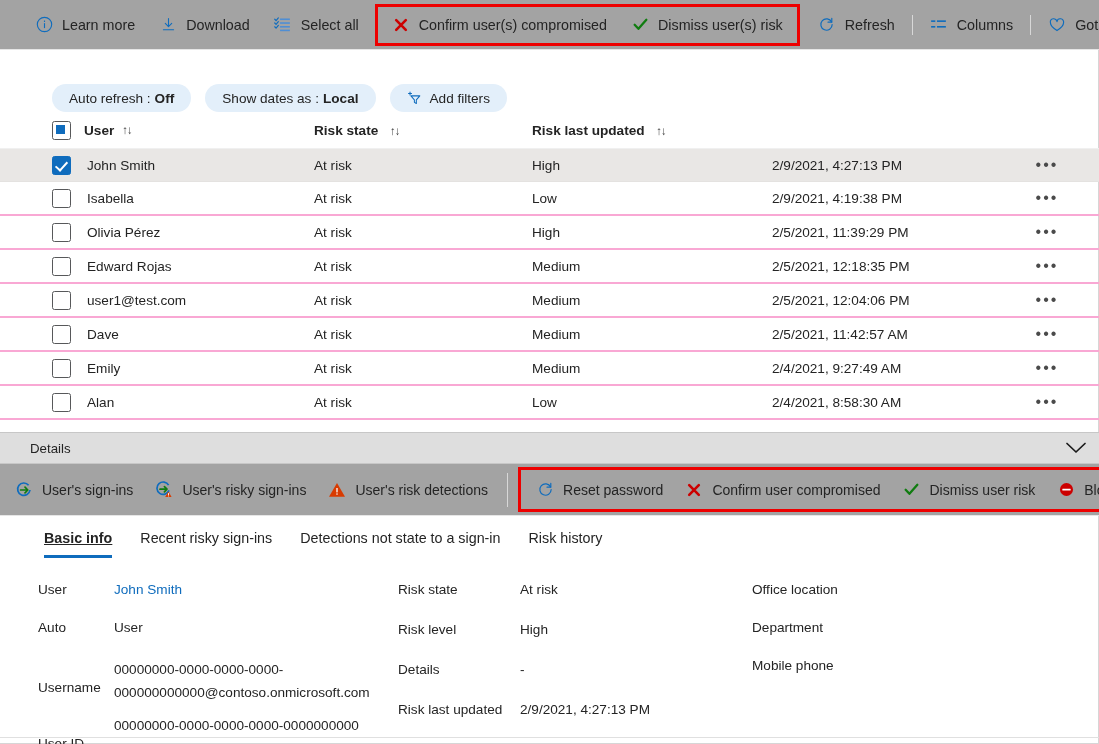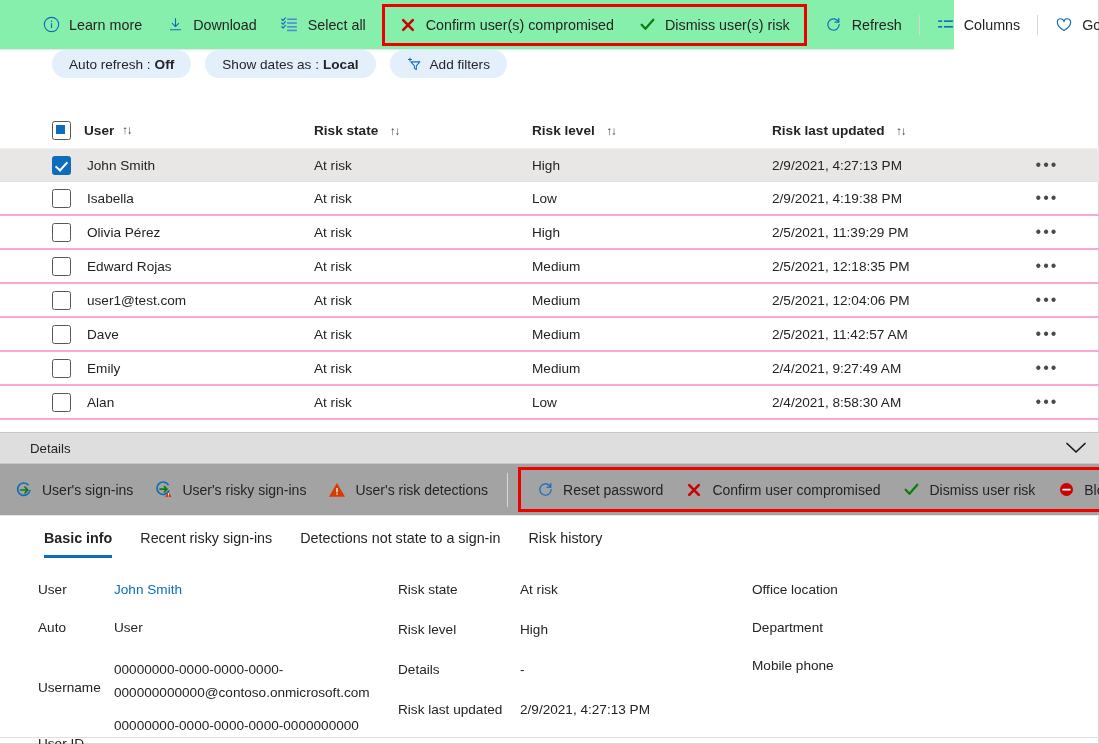--- a/index.html
+++ b/index.html
@@ -15,25 +15,25 @@
     position: relative;
     width: 1099px; height: 744px;
     background: #fff;
     border-right: 1px solid #d6d6d6;
     border-bottom: 1px solid #d6d6d6;
   }
 
   
   .cmdbar {
     position: absolute; left: 0; top: 0;
-    width: 954px; height: 50px;
-    display: flex; align-items: center;
-    padding-left: 30px;
+    width: 1099px; height: 50px;
+    display: flex; align-items: center;
+    padding-left: 23px;
     border-bottom: 1px solid #e6e6e6;
-    background: #86efac;
+    background: #a3a3a3;
   }
   .cmd {
     display: flex; align-items: center;
     height: 38px;
     padding: 0 12px;
     font-size: 14.3px;
     color: #242424;
     white-space: nowrap;
     cursor: pointer;
   }
@@ -49,21 +49,21 @@
     border: 3px solid #ed0000;
     height: 42px;
     padding: 0 2px;
     margin: 0 6px 0 4px;
   }
 
   
   .pillrow {
     position: absolute; left: 0; top: 50px;
     width: 1099px; height: 62px;
-    display: flex; align-items: flex-start;
+    display: flex; align-items: flex-end;
     padding-left: 52px;
   }
   .pill {
     display: inline-flex; align-items: center;
     height: 28px;
     padding: 0 17px;
     border-radius: 14px;
     background: #e3effa;
     font-size: 13.6px;
     color: #242424;
@@ -165,21 +165,21 @@
     position: absolute; left: 0; top: 524px;
     width: 1099px; height: 50px;
     display: flex; align-items: flex-start;
     padding-left: 30px;
   }
   .tab {
     position: relative;
     padding: 6px 14px 12px 14px;
     font-size: 14.3px; color: #242424; cursor: pointer; white-space: nowrap;
   }
-  .tab.active { font-weight: 700; }
+  .tab.active { font-weight: 700; text-decoration: underline; }
   .tab.active::after {
     content: ""; position: absolute; left: 14px; right: 14px; bottom: 0;
     height: 2.6px; background: #0f6cbd;
   }
 
   
   .info {
     position: absolute; left: 0; top: 576px;
     width: 1099px; height: 168px;
     display: flex;
@@ -318,24 +318,20 @@
     <div class="thead">
       <div class="c-user">
         <span class="cbox sq"></span>
         <span>User</span>
         <span class="sortico">↑↓</span>
       </div>
       <div class="c-state">
         <span>Risk state</span>
         <span class="sortico">↑↓</span>
       </div>
-      <div class="c-level">
-        <span>Risk level</span>
-        <span class="sortico">↑↓</span>
-      </div>
       <div class="c-upd">
         <span>Risk last updated</span>
         <span class="sortico">↑↓</span>
       </div>
     </div>
     <div id="tbody">
         <div class="trow sel">
           <div class="c-user">
             <span class="cbox checked"></span>
             <span>John Smith</span>

